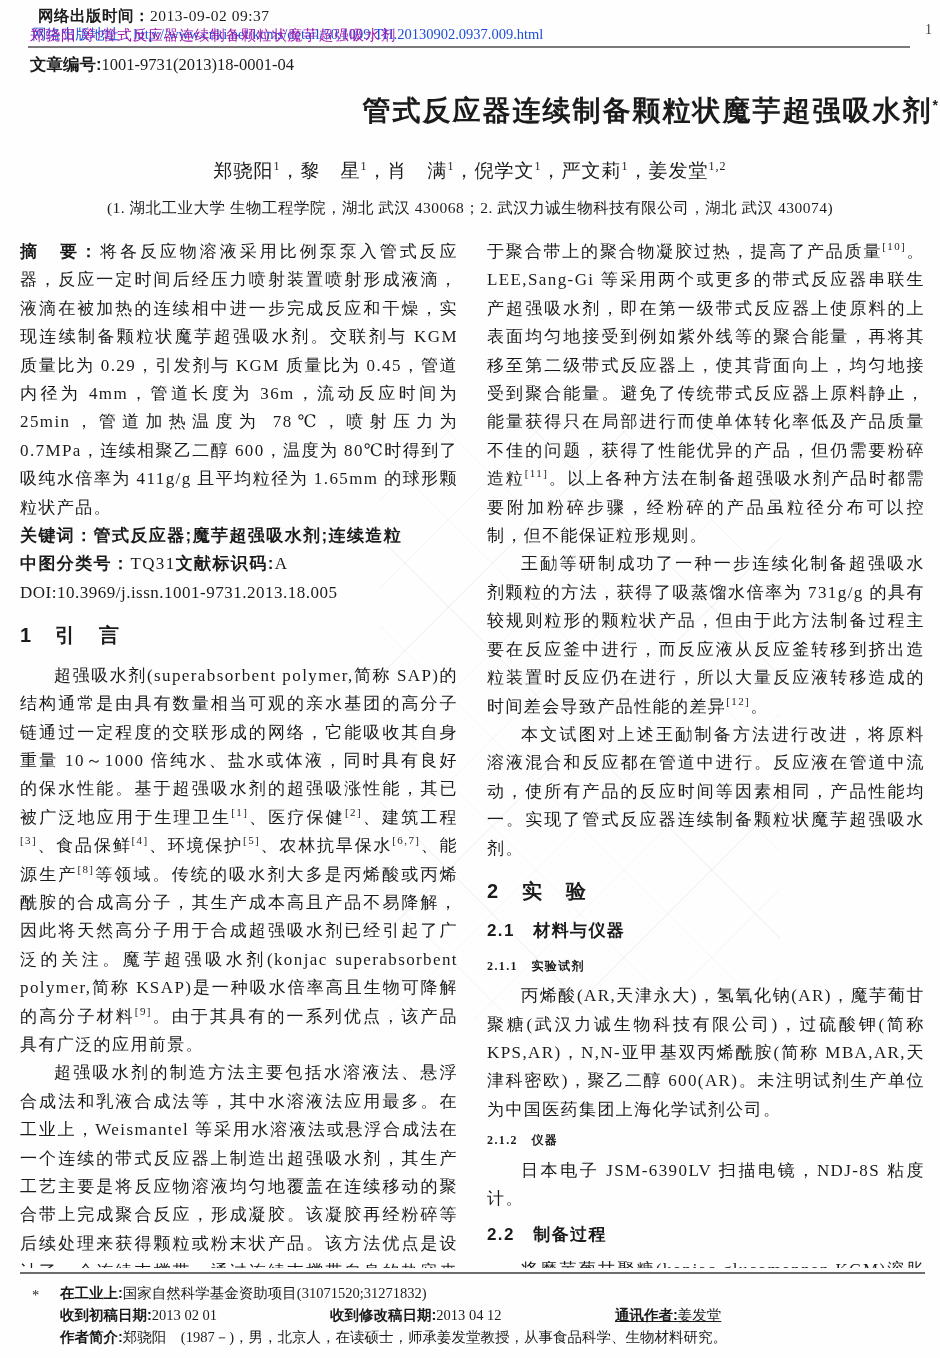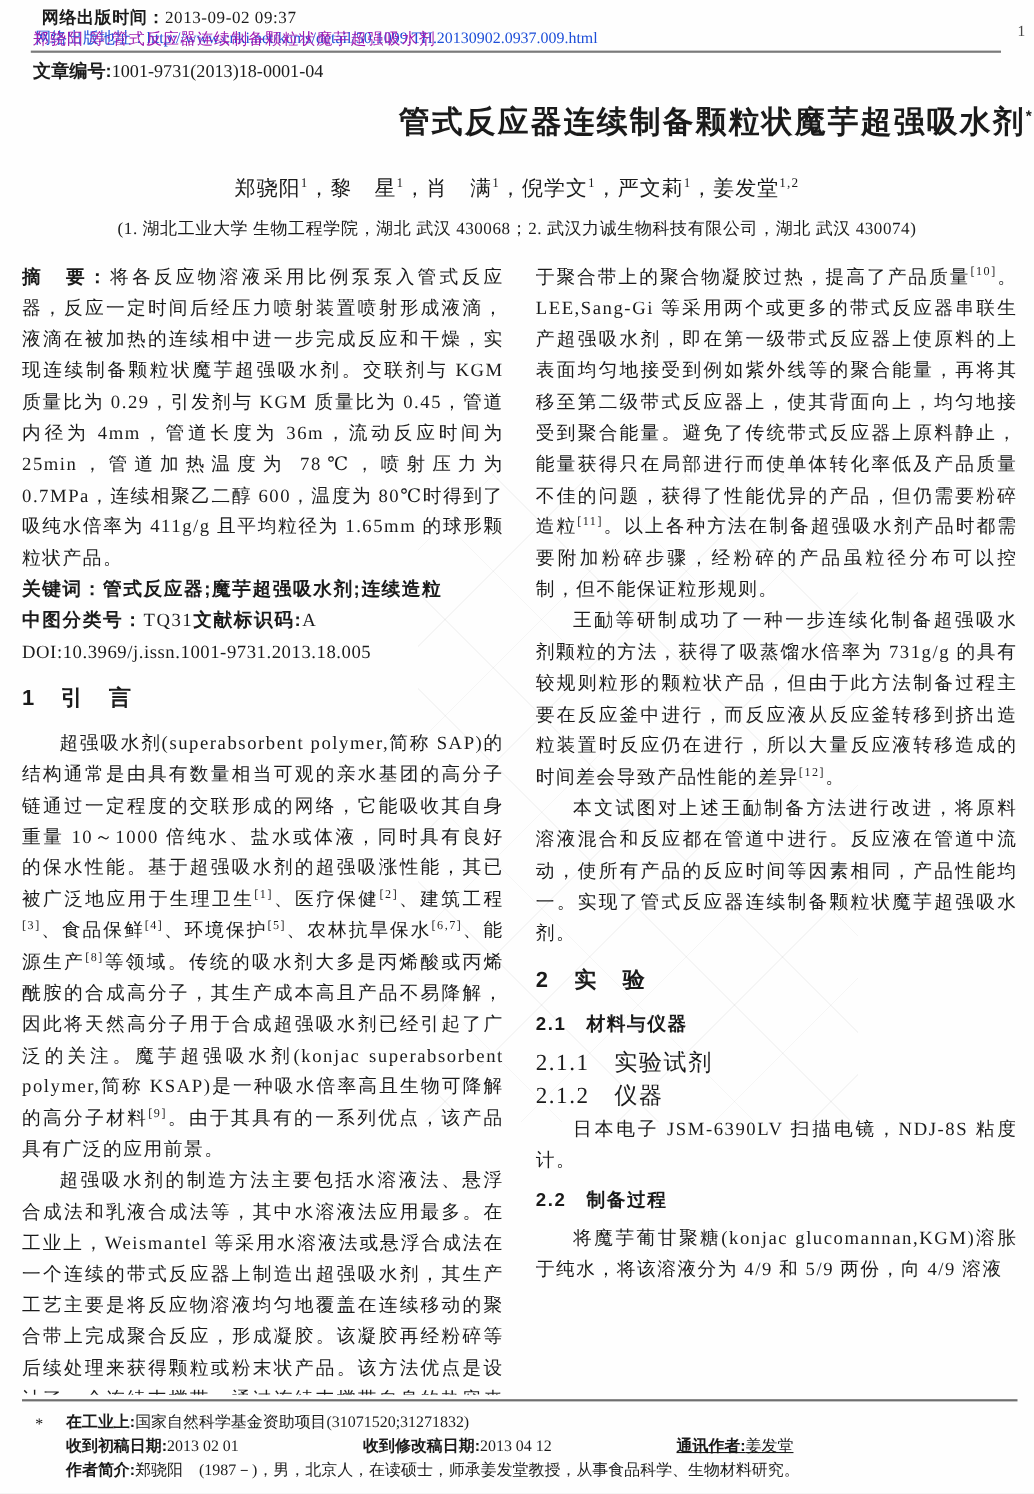--- a/index.html
+++ b/index.html
@@ -30,21 +30,21 @@
   .col-left{left:20px;}
   .col-right{left:487px;}
   .blk{margin:0;}
   .blk.p{text-indent:2em;}
   .blk.pc{text-indent:0;}
   .blk sup{font-size:11px;line-height:0;}
   .blk.h1{font-family:"Liberation Sans","DejaVu Sans",sans-serif;font-weight:bold;font-size:20px;
           margin:14px 0 12px;text-indent:0;letter-spacing:2px;}
   .blk.h2{font-family:"Liberation Sans","DejaVu Sans",sans-serif;font-weight:bold;font-size:17px;
           margin:8px 0 6px;text-indent:0;}
-  .blk.h3{font-size:21px;margin:2px 0 2px;text-indent:0;}
+  .blk.h3{font-size:12px;margin:2px 0 2px;text-indent:0;font-weight:bold;}
   .blk .lab{font-family:"Liberation Sans","DejaVu Sans",sans-serif;font-weight:bold;}
   .blk.kw{font-family:"Liberation Sans","DejaVu Sans",sans-serif;font-weight:bold;}
   .blk.clc{display:flex;}
   .blk.doi{letter-spacing:.5px;}
   
   .watermark{
     position:absolute;left:380px;top:430px;width:400px;height:590px;pointer-events:none;
     background:
       repeating-linear-gradient(45deg,transparent 0 30px,rgba(90,90,90,.10) 30px 31px,transparent 31px 62px),
       repeating-linear-gradient(-45deg,transparent 0 30px,rgba(90,90,90,.10) 30px 31px,transparent 31px 62px);
@@ -98,20 +98,21 @@
       <div class="blk p">超强吸水剂(superabsorbent polymer,简称 SAP)的结构通常是由具有数量相当可观的亲水基团的高分子链通过一定程度的交联形成的网络，它能吸收其自身重量 10～1000 倍纯水、盐水或体液，同时具有良好的保水性能。基于超强吸水剂的超强吸涨性能，其已被广泛地应用于生理卫生<sup>[1]</sup>、医疗保健<sup>[2]</sup>、建筑工程<sup>[3]</sup>、食品保鲜<sup>[4]</sup>、环境保护<sup>[5]</sup>、农林抗旱保水<sup>[6,7]</sup>、能源生产<sup>[8]</sup>等领域。传统的吸水剂大多是丙烯酸或丙烯酰胺的合成高分子，其生产成本高且产品不易降解，因此将天然高分子用于合成超强吸水剂已经引起了广泛的关注。魔芋超强吸水剂(konjac superabsorbent polymer,简称 KSAP)是一种吸水倍率高且生物可降解的高分子材料<sup>[9]</sup>。由于其具有的一系列优点，该产品具有广泛的应用前景。</div>
       <div class="blk p">超强吸水剂的制造方法主要包括水溶液法、悬浮合成法和乳液合成法等，其中水溶液法应用最多。在工业上，Weismantel 等采用水溶液法或悬浮合成法在一个连续的带式反应器上制造出超强吸水剂，其生产工艺主要是将反应物溶液均匀地覆盖在连续移动的聚合带上完成聚合反应，形成凝胶。该凝胶再经粉碎等后续处理来获得颗粒或粉末状产品。该方法优点是设计了一个连续支撑带，通过连续支撑带自身的热容来冷却聚合带上由聚合反应生成的聚合物，避免了静止</div>
     </div>
   <div class="col col-right">
       <div class="blk pc">于聚合带上的聚合物凝胶过热，提高了产品质量<sup>[10]</sup>。LEE,Sang-Gi 等采用两个或更多的带式反应器串联生产超强吸水剂，即在第一级带式反应器上使原料的上表面均匀地接受到例如紫外线等的聚合能量，再将其移至第二级带式反应器上，使其背面向上，均匀地接受到聚合能量。避免了传统带式反应器上原料静止，能量获得只在局部进行而使单体转化率低及产品质量不佳的问题，获得了性能优异的产品，但仍需要粉碎造粒<sup>[11]</sup>。以上各种方法在制备超强吸水剂产品时都需要附加粉碎步骤，经粉碎的产品虽粒径分布可以控制，但不能保证粒形规则。</div>
       <div class="blk p">王勔等研制成功了一种一步连续化制备超强吸水剂颗粒的方法，获得了吸蒸馏水倍率为 731g/g 的具有较规则粒形的颗粒状产品，但由于此方法制备过程主要在反应釜中进行，而反应液从反应釜转移到挤出造粒装置时反应仍在进行，所以大量反应液转移造成的时间差会导致产品性能的差异<sup>[12]</sup>。</div>
       <div class="blk p">本文试图对上述王勔制备方法进行改进，将原料溶液混合和反应都在管道中进行。反应液在管道中流动，使所有产品的反应时间等因素相同，产品性能均一。实现了管式反应器连续制备颗粒状魔芋超强吸水剂。</div>
       <div class="blk h1">2　实　验</div>
       <div class="blk h2">2.1　材料与仪器</div>
       <div class="blk h3">2.1.1　实验试剂</div>
+      <div class="blk p">丙烯酸(AR,天津永大)，氢氧化钠(AR)，魔芋葡甘聚糖(武汉力诚生物科技有限公司)，过硫酸钾(简称 KPS,AR)，N,N-亚甲基双丙烯酰胺(简称 MBA,AR,天津科密欧)，聚乙二醇 600(AR)。未注明试剂生产单位为中国医药集团上海化学试剂公司。</div>
       <div class="blk h3">2.1.2　仪器</div>
       <div class="blk p">日本电子 JSM-6390LV 扫描电镜，NDJ-8S 粘度计。</div>
       <div class="blk h2">2.2　制备过程</div>
       <div class="blk p">将魔芋葡甘聚糖(konjac glucomannan,KGM)溶胀于纯水，将该溶液分为 4/9 和 5/9 两份，向 4/9 溶液</div>
     </div>
 
   <div class="foot-rule"></div>
   <div class="footnote">
     <span class="fmark">*</span>
     <div class="fline fl1">

